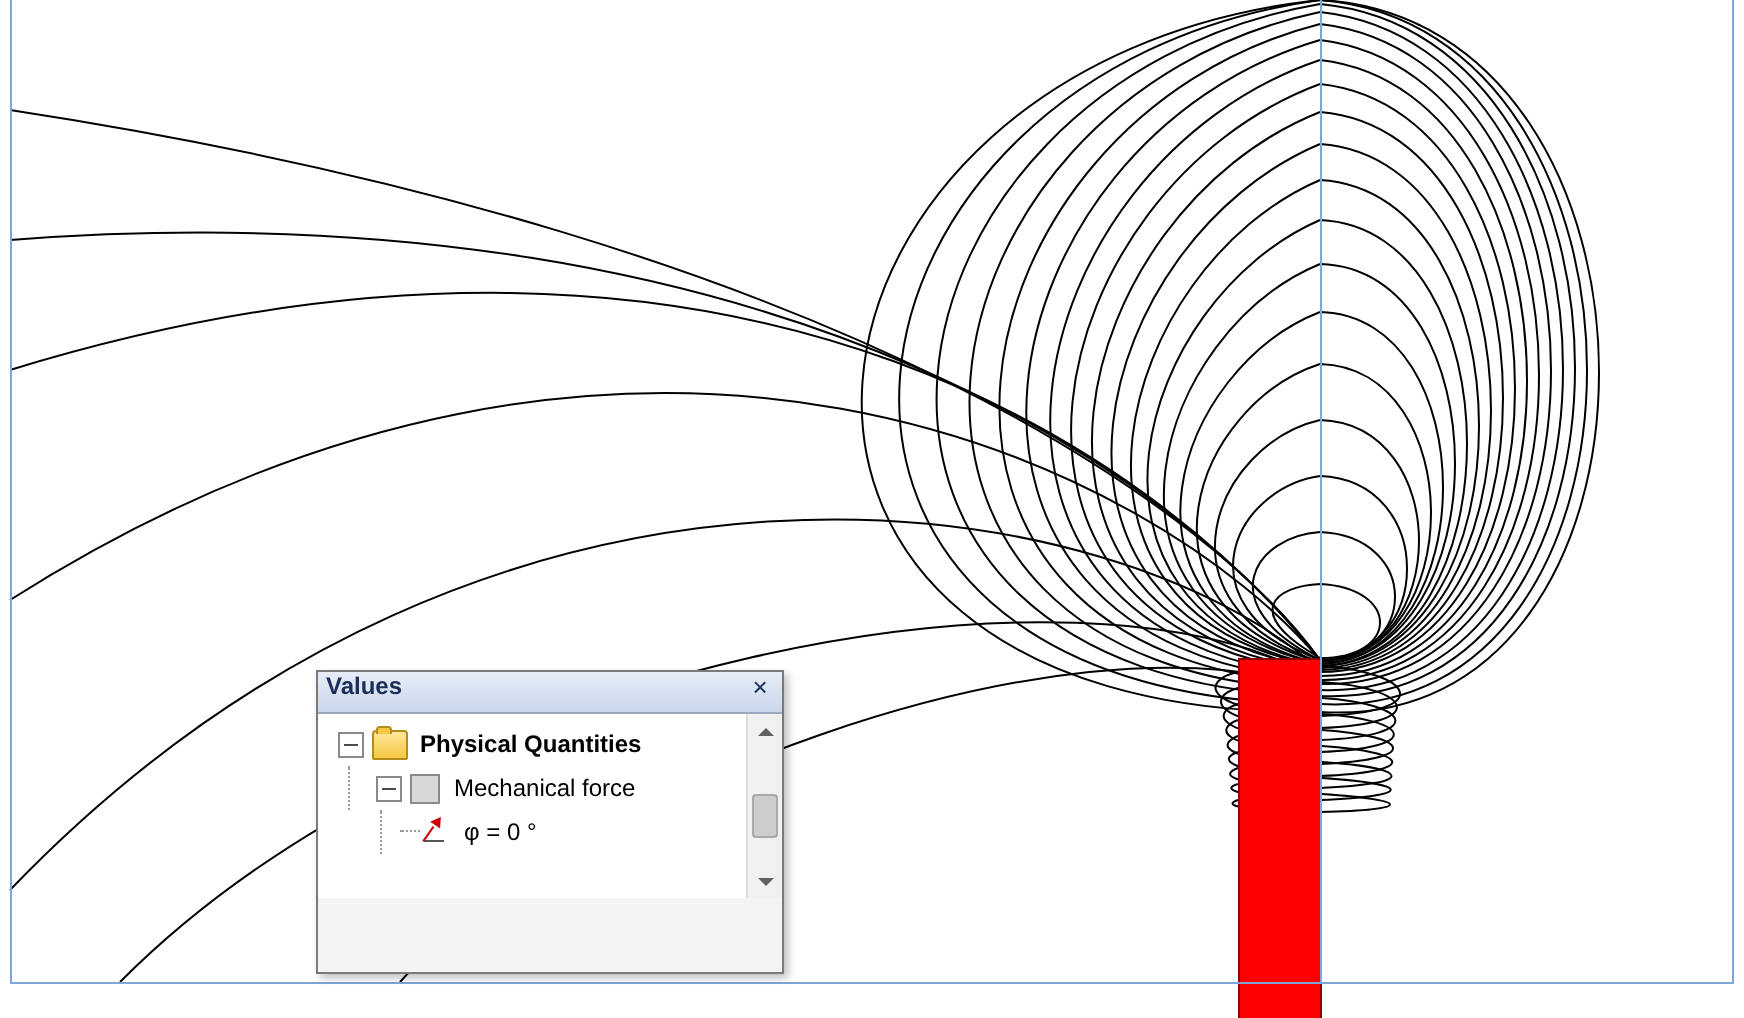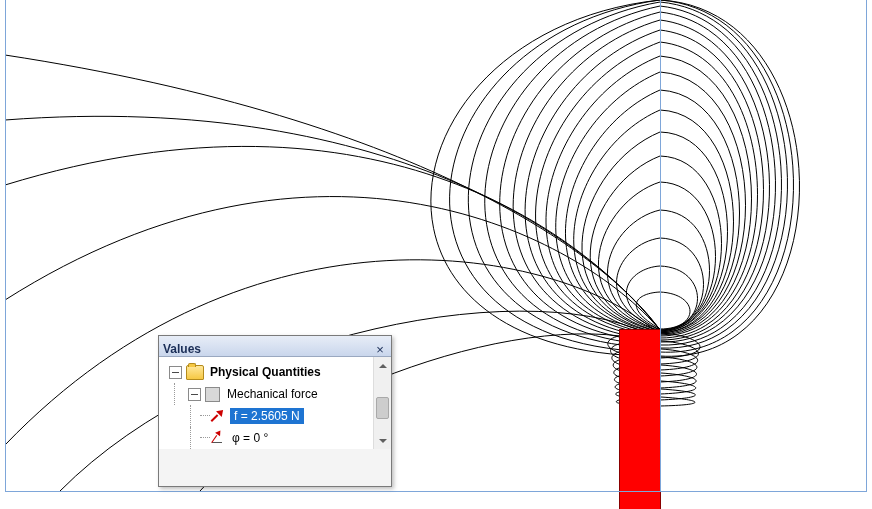--- a/index.html
+++ b/index.html
@@ -2,21 +2,21 @@
 <html><head>
 <meta charset="utf-8">
 <style>
   html,body{margin:0;padding:0;width:872px;height:509px;overflow:hidden;font-family:"Segoe UI",Tahoma,Arial,sans-serif;font-size:12px;background:#fff;}
   .canvas{position:absolute;left:0;top:0;width:872px;height:509px;}
   .magnet{position:absolute;left:620px;top:330px;width:40px;height:179px;background:#ff0000;outline:1px solid #8a0000;}
   .frame{position:absolute;left:5px;top:0;width:860px;height:491px;border-left:1px solid #7ea6d9;border-bottom:1px solid #7ea6d9;border-right:1px solid #7ea6d9;pointer-events:none;}
   .vline{position:absolute;left:660px;top:0;width:0;height:491px;border-left:1px solid #7ea6d9;pointer-events:none;}
   
   .panel{position:absolute;left:158px;top:335px;width:232px;height:150px;background:#f4f4f4;border:1px solid #7a7a7a;box-shadow:2px 2px 4px rgba(0,0,0,.25);}
-  .titlebar{height:20px;background:linear-gradient(#e7edf7,#c9d6ec);border-bottom:1px solid #9aa8c0;display:flex;align-items:flex-end;justify-content:space-between;padding:0 4px;}
+  .titlebar{height:20px;background:linear-gradient(#e7edf7,#c9d6ec);border-bottom:1px solid #9aa8c0;display:flex;align-items:flex-start;justify-content:space-between;padding:0 4px;}
   .titlebar .ttl{color:#1b2e57;font-weight:700;}
   .titlebar .close{width:14px;height:14px;display:flex;align-items:center;justify-content:center;cursor:pointer;font-family:Arial,sans-serif;font-size:13px;color:#1b2e57;}
   .panel-body{position:relative;height:92px;background:#fff;margin:0;}
   .scroll{position:absolute;right:0;top:0;bottom:0;width:17px;background:#f0f0f0;border-left:1px solid #ddd;}
   .scroll .btn{height:17px;background:#f0f0f0;display:flex;align-items:center;justify-content:center;}
   .scroll .arrow{width:0;height:0;border-left:4px solid transparent;border-right:4px solid transparent;}
   .scroll .up .arrow{border-bottom:4px solid #606060;}
   .scroll .down{position:absolute;bottom:0;left:0;right:0;}
   .scroll .down .arrow{border-top:4px solid #606060;}
   .scroll .thumb{position:absolute;left:2px;right:2px;top:40px;height:20px;background:#cdcdcd;border:1px solid #a9a9a9;border-radius:2px;}
@@ -109,27 +109,20 @@
       </div>
 
       <div class="row">
         <span class="sp" style="width:6px"></span>
         <span class="vdots"></span>
         <span class="expander"></span>
         <span class="greybox"></span>
         <span class="lbl">Mechanical force</span>
       </div>
 
-      <div class="row">
-        <span class="sp" style="width:22px"></span>
-        <span class="vdots"></span>
-        <span class="hdots"></span>
-        <span class="arrow-red"></span>
-        <span class="lbl sel">f = 2.5605 N</span>
-      </div>
 
       <div class="row">
         <span class="sp" style="width:22px"></span>
         <span class="vdots"></span>
         <span class="hdots"></span>
         <span class="angle-red">
             <span class="tip"></span>
           </span>
         <span class="lbl">φ = 0 °</span>
       </div>

